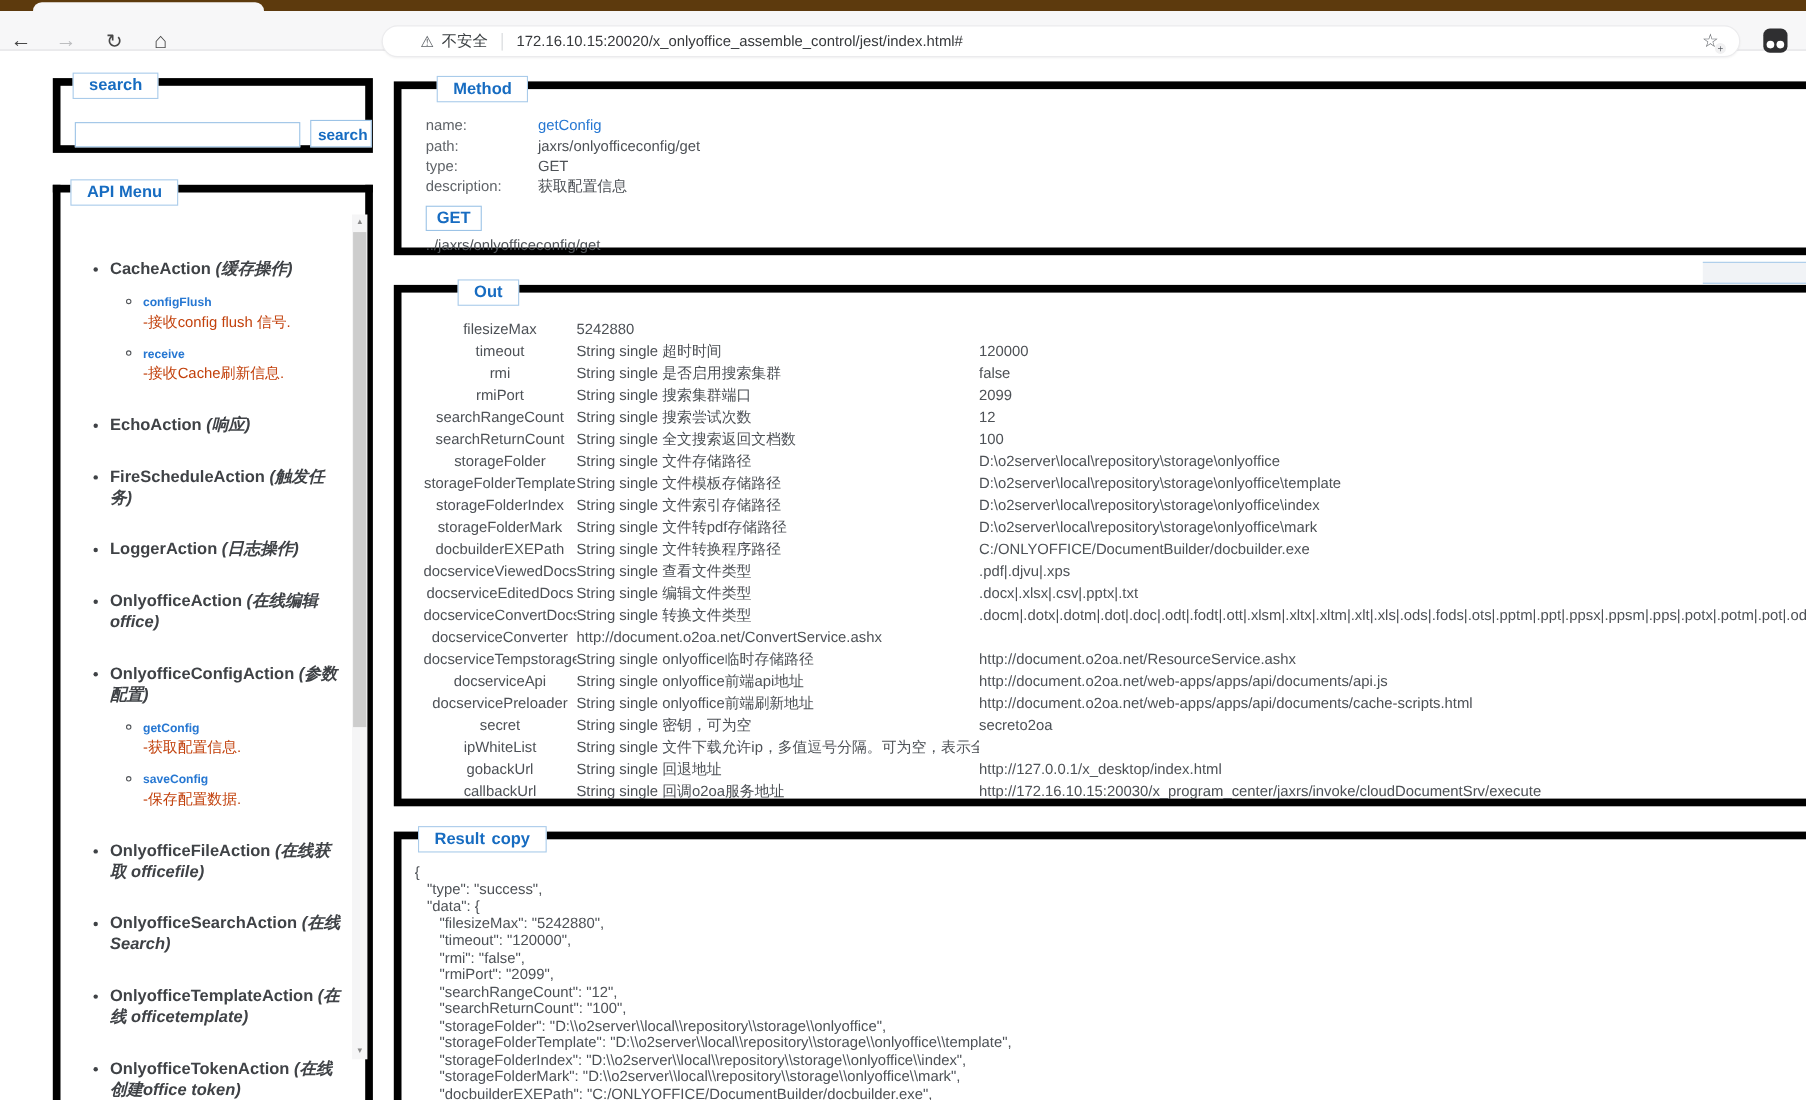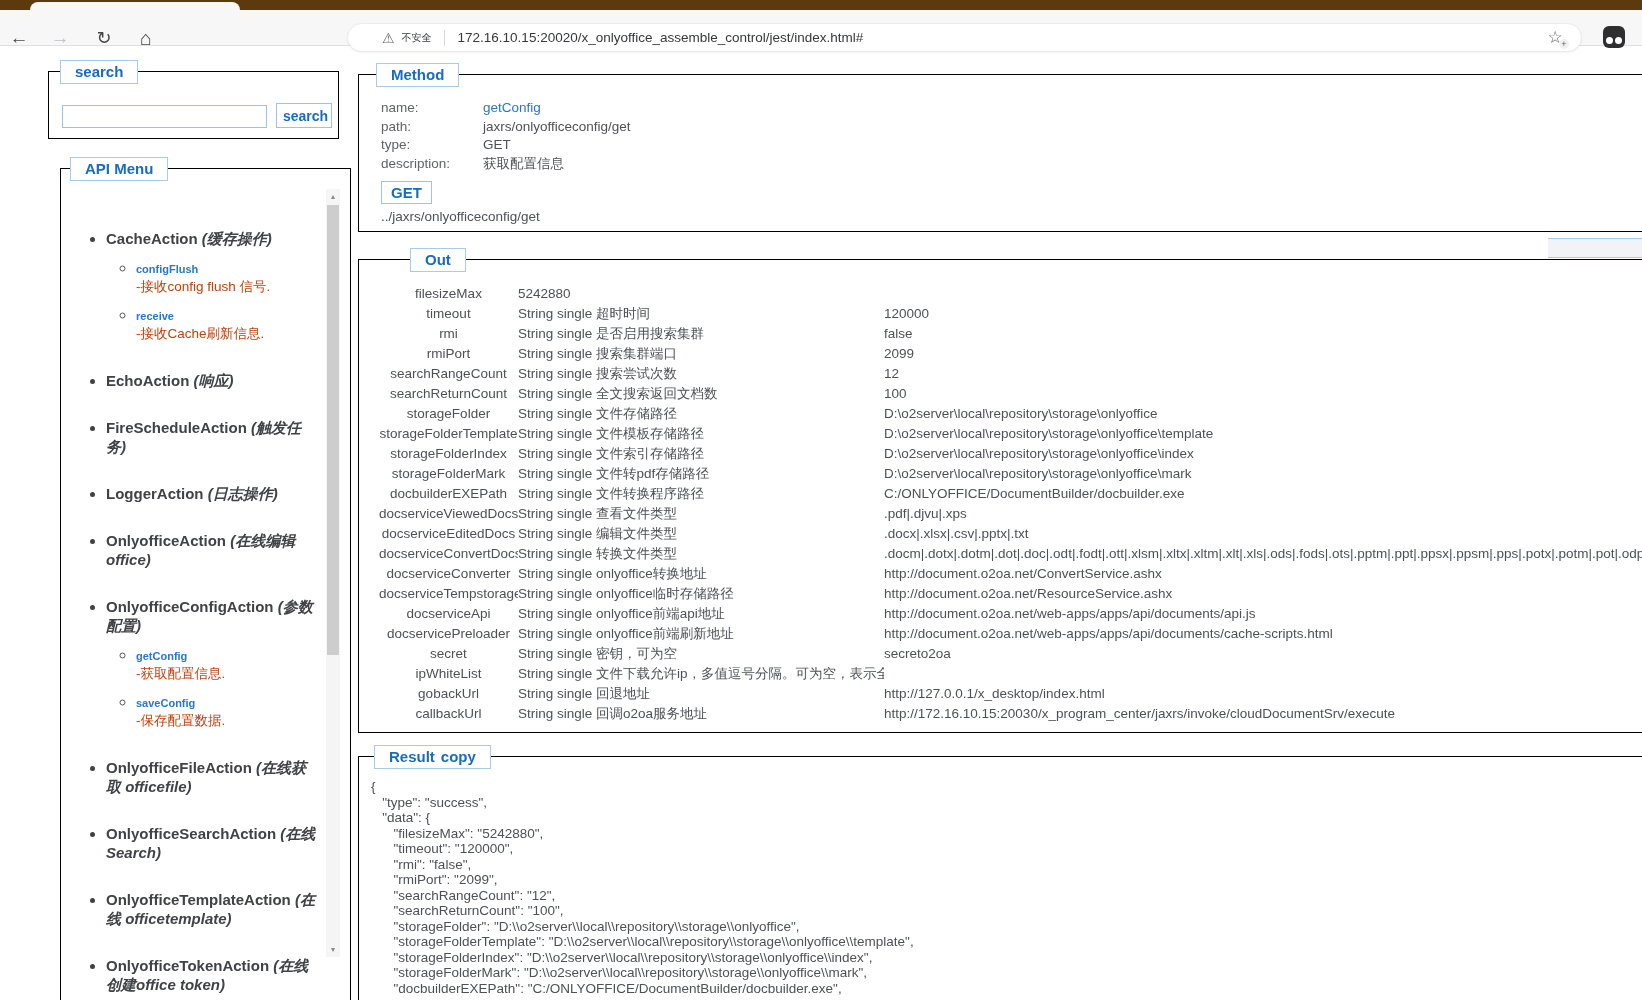--- a/index.html
+++ b/index.html
@@ -13,57 +13,57 @@
   .titlebar { position:absolute; left:0; top:0; width:1642px; height:10px; background:#5d3a0d; }
   .active-tab { position:absolute; left:30px; top:2px; width:210px; height:8px; background:#f7f7f8; border-radius:8px 8px 0 0; }
   .toolbar { position:absolute; left:0; top:10px; width:1642px; height:36px; background:#f7f7f8; border-bottom:1px solid #dfdfe1; }
   .nav-btn { position:absolute; top:13px; width:30px; height:30px; display:flex; align-items:center; justify-content:center; font-size:19px; color:#474747; cursor:pointer; }
   .nav-back { left:4px; }
   .nav-fwd { left:45px; color:#bdbec0; }
   .nav-refresh { left:89px; font-size:18px; }
   .nav-home { left:131px; font-size:20px; }
   .addr-bar { position:absolute; left:347px; top:13px; width:1235px; height:29px; background:#fff; border:1px solid #ebebed; border-radius:15px; box-shadow:0 1px 2px rgba(0,0,0,.05); display:flex; align-items:center; padding:0 16px 0 34px; }
   .warn-icon { font-size:14px; color:#5f6368; margin-right:7px; line-height:1; }
-  .sec-label { font-size:10px; color:#3c4043; margin-right:12px; white-space:nowrap; }
+  .sec-label { font-size:14px; color:#3c4043; margin-right:12px; white-space:nowrap; }
   .addr-divider { width:1px; height:16px; background:#d5d7da; margin-right:13px; }
   .url-text { font-size:13.5px; color:#36383b; white-space:nowrap; overflow:hidden; flex:1; }
   .star-wrap { margin-left:auto; position:relative; color:#5f6368; font-size:17px; line-height:1; width:20px; text-align:center; cursor:pointer; }
   .star-plus { position:absolute; right:-4px; bottom:-3px; width:10px; height:10px; background:#f1f1f2; border-radius:50%; font-size:9px; line-height:10px; text-align:center; color:#5f6368; }
   .profile-btn { position:absolute; left:1603px; top:16px; width:22px; height:22px; background:#2f2f31; border-radius:6px; cursor:pointer; }
   .profile-btn .dot { position:absolute; width:7px; height:7px; background:#fff; border-radius:50%; bottom:4px; }
   .dot-l { left:3px; } .dot-r { left:12px; }
   
-  .panel { position:absolute; border:1px solid #000000; background:#fff; }
+  .panel { position:absolute; border:7px solid #000000; background:#fff; }
   .legend { position:absolute; top:-12px; background:#fff; border:1px solid #a9cbea; padding:2px 14px; color:#176cc1; font-weight:bold; font-size:15px; line-height:18px; white-space:nowrap; }
   
   #search-panel { left:48px; top:71px; width:291px; height:68px; }
   #search-panel .legend { left:11px; }
   .search-input { position:absolute; left:13px; top:33px; width:205px; height:23px; border:1px solid #9cc3e6; font-size:13px; padding:0 5px; outline:none; color:#444; }
   .search-btn { position:absolute; left:227px; top:31px; width:56px; height:25px; background:#fff; border:1px solid #9cc3e6; color:#176cc1; font-weight:bold; font-size:14px; cursor:pointer; }
   
-  #menu-panel { left:60px; top:168px; width:291px; height:832px; border-bottom:none; }
+  #menu-panel { left:48px; top:168px; width:291px; height:832px; border-bottom:none; }
   #menu-panel .legend { left:9px; }
   .menu-scroll { position:absolute; left:1px; top:2px; width:258px; height:826px; overflow:hidden; }
   ul.menu-l1 { margin:0; padding:58px 0 0 44px; list-style-type:disc; }
   .menu-group { margin-bottom:28px; font-size:15px; font-weight:bold; color:#3f4246; line-height:19px; }
   .menu-group::marker { color:#3f4246; }
   .group-note { font-style:italic; }
   ul.menu-sub { margin:10px 0 2px 0; padding-left:30px; list-style-type:circle; }
   .menu-sub-item { margin-bottom:9px; font-weight:normal; }
   .menu-sub-item::marker { color:#55585c; }
   .menu-link { color:#2677d2; font-weight:bold; font-size:11px; text-decoration:none; cursor:pointer; line-height:18px; }
   .menu-desc { color:#c2410c; font-size:13.5px; font-weight:normal; line-height:18px; }
   
   .sb-track { position:absolute; left:265px; top:20px; width:14px; height:768px; background:#f5f5f6; }
   .sb-arrow { position:absolute; left:0; width:14px; height:15px; display:flex; align-items:center; justify-content:center; font-size:7px; color:#8a8a8a; cursor:pointer; }
   .sb-up { top:0; } .sb-down { bottom:0; }
   .sb-thumb { position:absolute; left:1px; top:16px; width:12px; height:450px; background:#cdcdcd; cursor:pointer; }
   
   #method-panel { left:358px; top:74px; width:1400px; height:158px; }
-  #method-panel .legend { left:17px; }
+  #method-panel .legend { left:32px; }
   .method-body { padding:24px 0 0 22px; font-size:13.5px; color:#4d5156; }
   .m-row { line-height:18.7px; white-space:nowrap; }
   .m-label { display:inline-block; width:102px; color:#5f6368; }
   .m-link { color:#2677d2; cursor:pointer; }
   .get-btn { display:inline-block; margin-top:7px; border:1px solid #9cc3e6; color:#176cc1; font-size:15px; font-weight:600; padding:2px 9px; background:#fff; cursor:pointer; }
   .invoke-path { margin-top:5px; font-size:13.5px; color:#4d5156; }
   
   #out-panel { left:358px; top:259px; width:1400px; height:474px; }
   #out-panel .legend { left:11px;margin-left:40px; }
   .out-body { position:absolute; left:20px; top:24px; right:0; font-size:13.5px; color:#4d5156; }
@@ -228,21 +228,20 @@
         <div class="out-cell out-param-type">String single 编辑文件类型</div>
         <div class="out-cell out-param-value">.docx|.xlsx|.csv|.pptx|.txt</div>
       </div>
       <div class="out-row">
         <div class="out-cell out-param-name">docserviceConvertDocs</div>
         <div class="out-cell out-param-type">String single 转换文件类型</div>
         <div class="out-cell out-param-value">.docm|.dotx|.dotm|.dot|.doc|.odt|.fodt|.ott|.xlsm|.xltx|.xltm|.xlt|.xls|.ods|.fods|.ots|.pptm|.ppt|.ppsx|.ppsm|.pps|.potx|.potm|.pot|.odp|.fod</div>
       </div>
       <div class="out-row">
         <div class="out-cell out-param-name">docserviceConverter</div>
-        <div class="out-cell out-param-type">String single onlyoffice转换地址</div>
         <div class="out-cell out-param-value">http://document.o2oa.net/ConvertService.ashx</div>
       </div>
       <div class="out-row">
         <div class="out-cell out-param-name">docserviceTempstorage</div>
         <div class="out-cell out-param-type">String single onlyoffice临时存储路径</div>
         <div class="out-cell out-param-value">http://document.o2oa.net/ResourceService.ashx</div>
       </div>
       <div class="out-row">
         <div class="out-cell out-param-name">docserviceApi</div>
         <div class="out-cell out-param-type">String single onlyoffice前端api地址</div>

